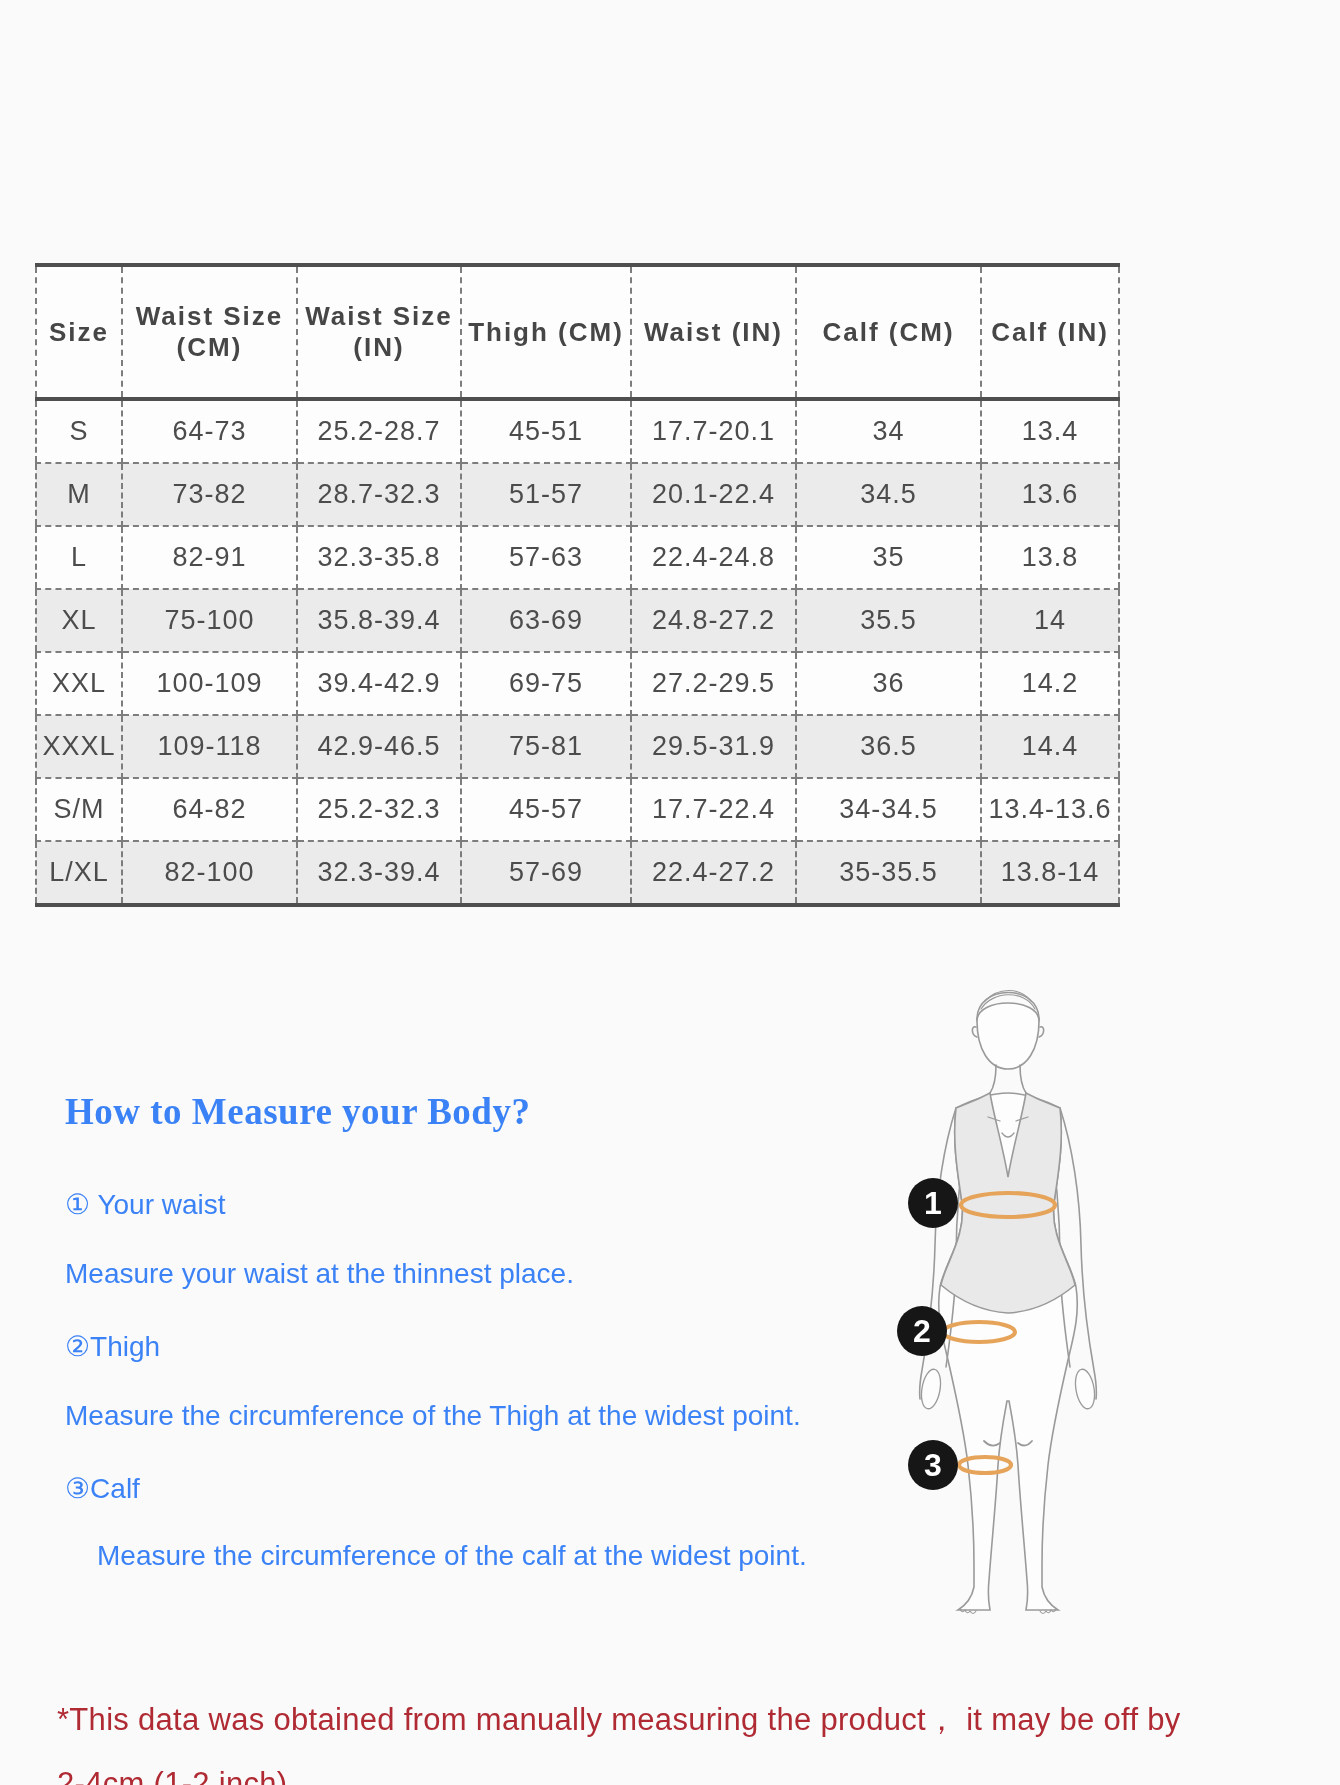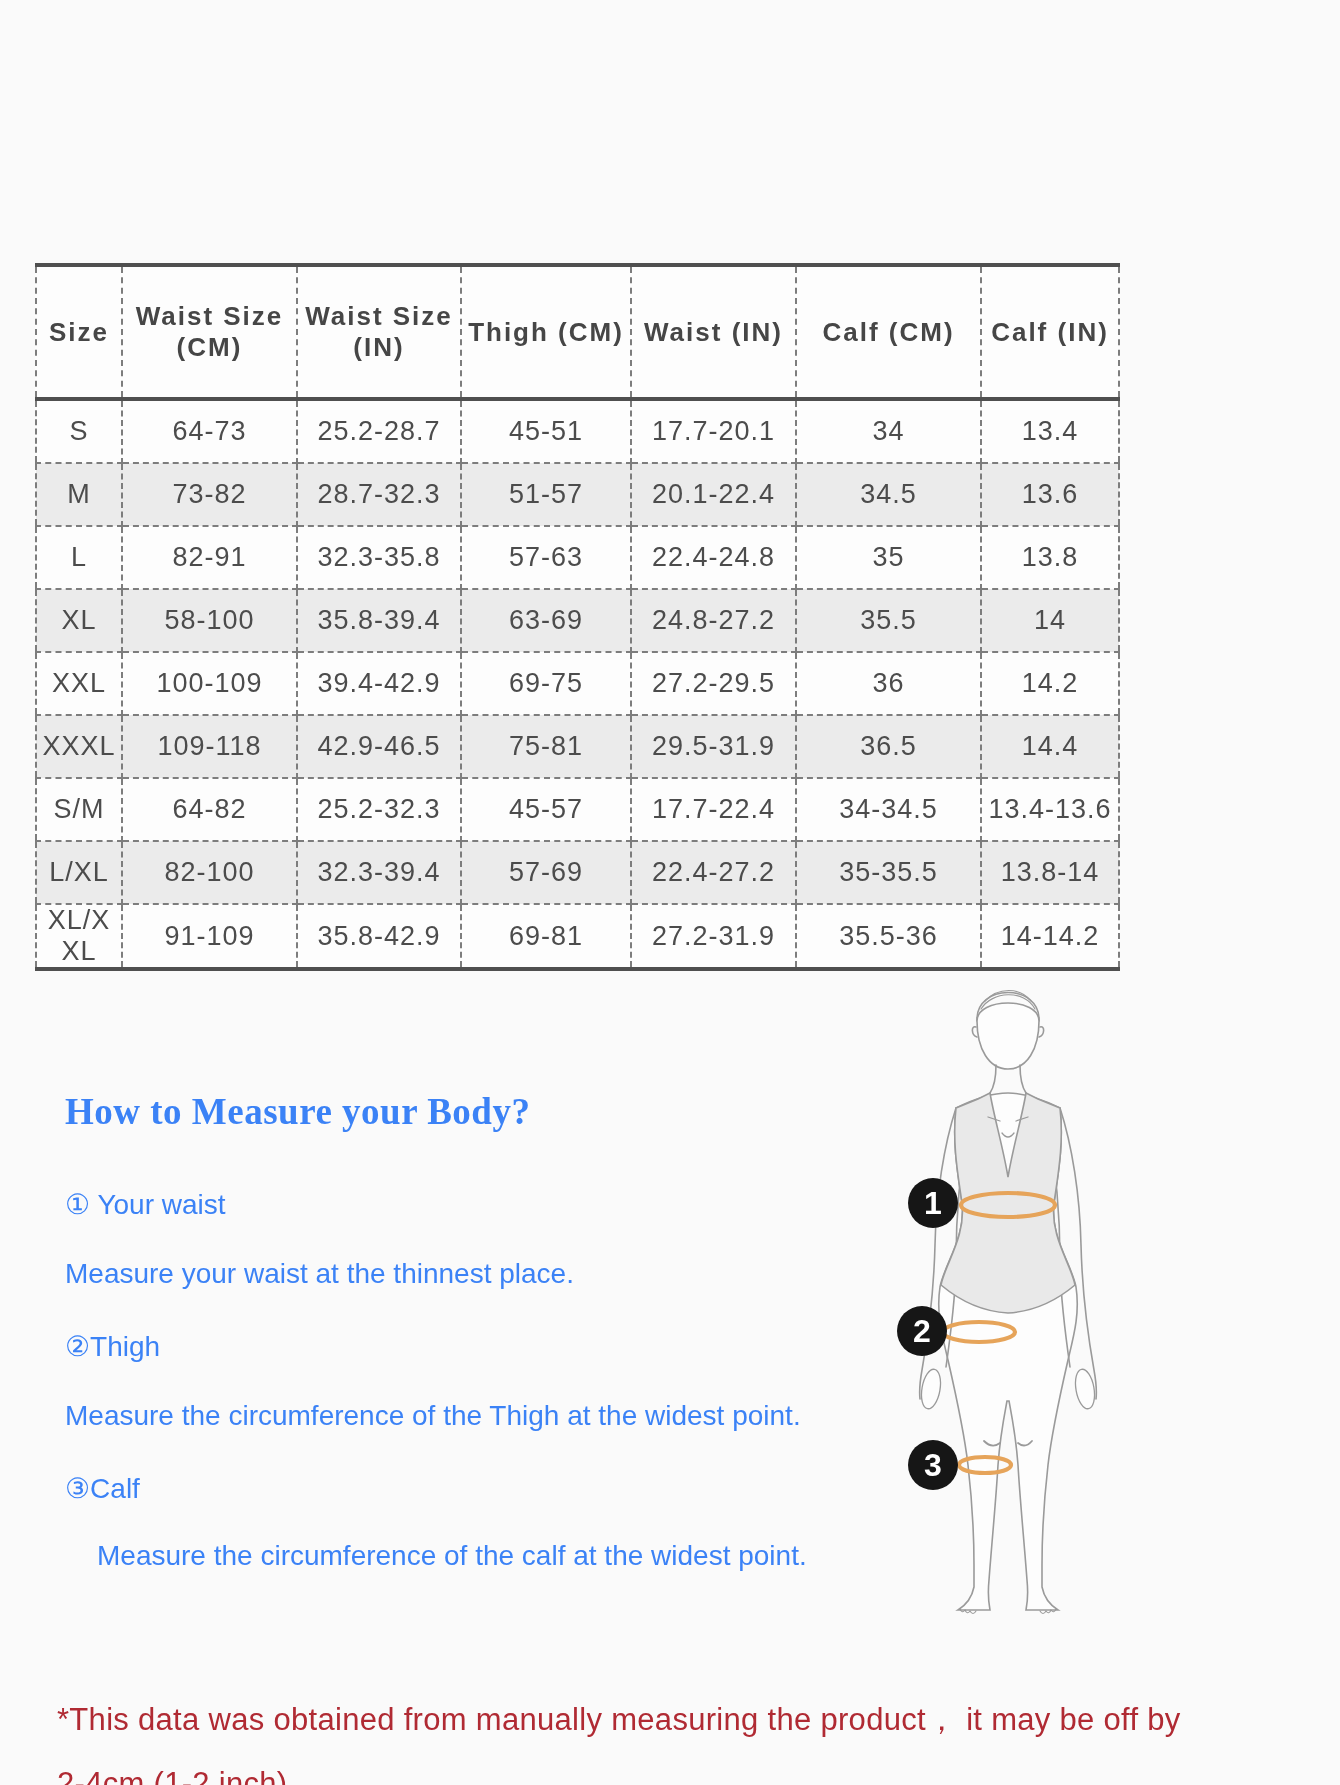--- a/index.html
+++ b/index.html
@@ -100,21 +100,21 @@
           <td class="size-col">L</td>
           <td>82-91</td>
           <td>32.3-35.8</td>
           <td>57-63</td>
           <td>22.4-24.8</td>
           <td>35</td>
           <td>13.8</td>
         </tr>
         <tr class="stripe">
           <td class="size-col">XL</td>
-          <td>58-100</td>
+          <td>75-100</td>
           <td>35.8-39.4</td>
           <td>63-69</td>
           <td>24.8-27.2</td>
           <td>35.5</td>
           <td>14</td>
         </tr>
         <tr>
           <td class="size-col">XXL</td>
           <td>100-109</td>
           <td>39.4-42.9</td>
@@ -142,29 +142,20 @@
           <td>13.4-13.6</td>
         </tr>
         <tr class="stripe">
           <td class="size-col">L/XL</td>
           <td>82-100</td>
           <td>32.3-39.4</td>
           <td>57-69</td>
           <td>22.4-27.2</td>
           <td>35-35.5</td>
           <td>13.8-14</td>
-        </tr>
-        <tr>
-          <td class="size-col">XL/XXL</td>
-          <td>91-109</td>
-          <td>35.8-42.9</td>
-          <td>69-81</td>
-          <td>27.2-31.9</td>
-          <td>35.5-36</td>
-          <td>14-14.2</td>
         </tr>
       </tbody>
   </table>
 
   <div class="measure-heading">How to Measure your Body?</div>
   <div id="steps-container">
       <div class="step-label" style="top: 1188px;">① Your waist</div>
       <div class="step-desc" style="top: 1258px;">Measure your waist at the thinnest place.</div>
       <div class="step-label" style="top: 1330px;">②Thigh</div>
       <div class="step-desc" style="top: 1400px;">Measure the circumference of the Thigh at the widest point.</div>

